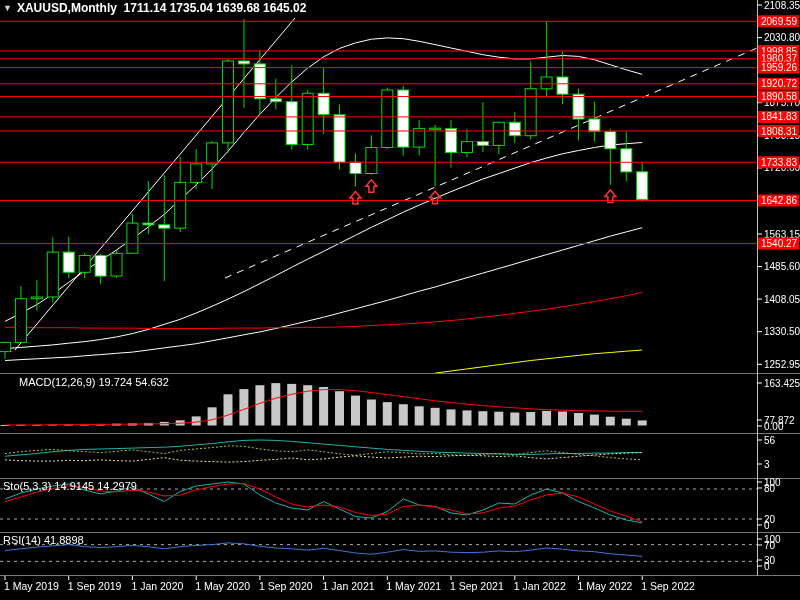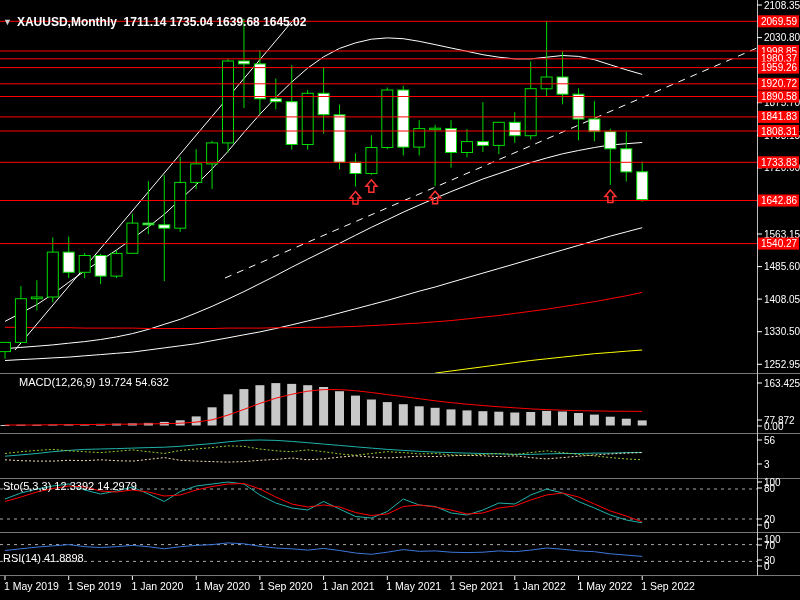--- a/index.html
+++ b/index.html
@@ -1,25 +1,25 @@
 <!DOCTYPE html>
 <html><head>
 <meta charset="utf-8">
 <style>
   html,body{margin:0;padding:0;background:#000;width:800px;height:600px;overflow:hidden;}
   body{font-family:"Liberation Sans", sans-serif;}
   #stage{position:relative;width:800px;height:600px;background:#000;}
   #chart-svg{position:absolute;left:0;top:0;}
-  .title-bar{position:absolute;left:3px;top:1px;color:#fff;font-size:12px;font-weight:bold;white-space:nowrap;z-index:5;margin-top:14px;}
+  .title-bar{position:absolute;left:3px;top:1px;color:#fff;font-size:12px;font-weight:bold;white-space:nowrap;z-index:5;}
   .tri{display:inline-block;color:#cfcfcf;font-size:9px;margin-right:5px;vertical-align:1px;cursor:pointer;}
   .pane-label{position:absolute;left:3px;color:#fff;font-size:11px;white-space:nowrap;z-index:5;}
   #lbl-macd{top:376px;padding-left:16px;}
   #lbl-adx{top:436px;}
   #lbl-sto{top:480px;}
-  #lbl-rsi{top:552px;}
+  #lbl-rsi{top:534px;}
 </style>
 </head>
 <body>
 
 <div id="stage">
   <svg id="chart-svg" width="800" height="600">
       <defs>
         <clipPath id="mainClip">
           <rect x="0" y="0" width="757" height="373"></rect>
         </clipPath>
@@ -396,15 +396,15 @@
         <line x1="642.2" y1="576" x2="642.2" y2="580" stroke="#fff"></line>
         <text x="641.2" y="590" fill="#FFFFFF" font-size="10.5px" font-family="&quot;Liberation Sans&quot;, sans-serif" text-anchor="start">1 Sep 2022</text>
       </g>
     </svg>
 
   <div class="title-bar">
     <span class="tri">▼</span><span>XAUUSD,Monthly</span>&nbsp;&nbsp;<span>1711.14 1735.04 1639.68 1645.02</span>
   </div>
 
   <div class="pane-label" id="lbl-macd">MACD(12,26,9) 19.724 54.632</div>
-  <div class="pane-label" id="lbl-sto">Sto(5,3,3) 12.3392 14.2979</div>
+  <div class="pane-label" id="lbl-sto">Sto(5,3,3) 14.9145 14.2979</div>
   <div class="pane-label" id="lbl-rsi">RSI(14) 41.8898</div>
 </div>
 
 </body></html>

